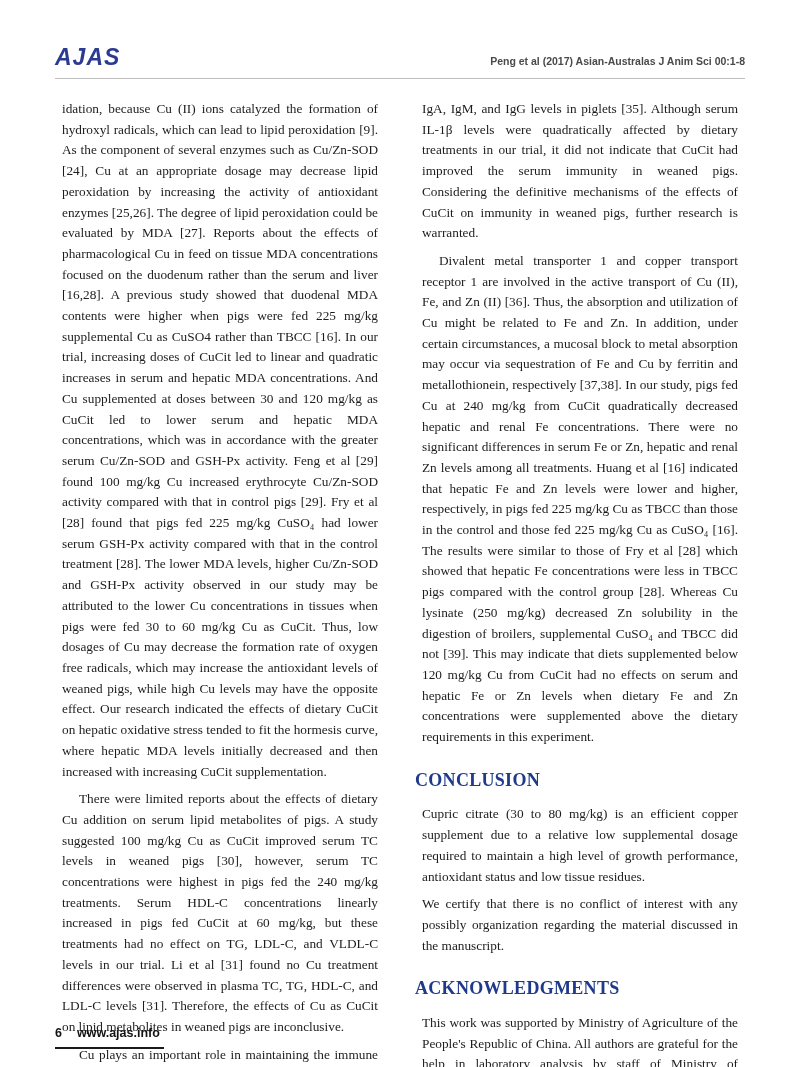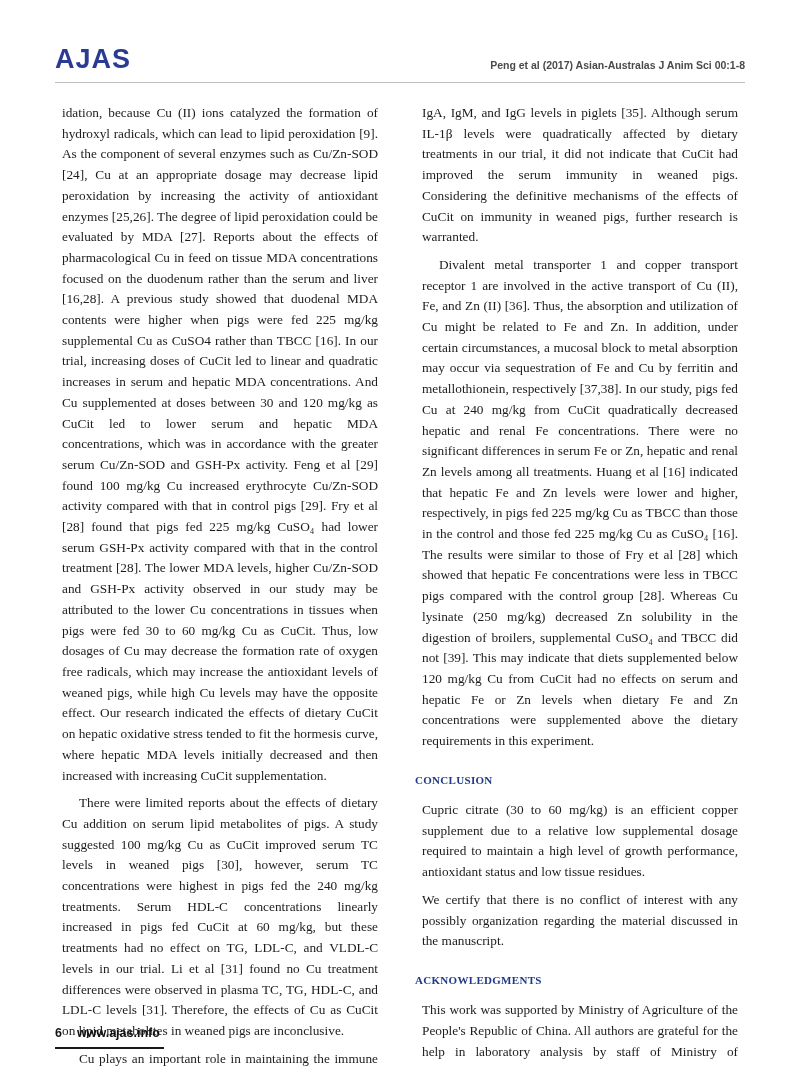--- a/index.html
+++ b/index.html
@@ -18,25 +18,26 @@
   .header {
     display: flex;
     justify-content: space-between;
     align-items: flex-end;
     padding-top: 46px;
     padding-bottom: 9px;
     border-bottom: 1px solid #bdbdbd;
   }
   .logo {
     font-family: "Liberation Sans", sans-serif;
-    font-size: 27px;
+    font-size: 23px;
     font-weight: 600;
     letter-spacing: 1px;
     line-height: 1;
     color: #2b3a92;
+    font-style: italic;
   }
   .citation {
     font-family: "Liberation Sans", sans-serif;
     font-size: 10.5px;
     color: #4a4a4a;
     line-height: 1;
     padding-bottom: 3px;
     font-weight: bold;
   }
   .columns {
@@ -48,21 +49,21 @@
     width: 330px;
     font-size: 13.3px;
     line-height: 20.7px;
     text-align: justify;
   }
   .col p { margin: 7px; }
   .col p.indent { text-indent: 17px; }
   h2.section-heading {
     font-family: "Liberation Serif", serif;
     color: #1f3a8a;
-    font-size: 11px;
+    font-size: 18px;
     font-weight: 700;
     letter-spacing: 0.3px;
     margin: 22px 0 13px 0;
     line-height: 1.2;
     text-align: left;
   }
   .footer {
     position: absolute;
     left: 55px;
     bottom: 18px;
@@ -93,21 +94,21 @@
       <p>idation, because Cu (II) ions catalyzed the formation of hydroxyl radicals, which can lead to lipid peroxidation [9]. As the component of several enzymes such as Cu/Zn-SOD [24], Cu at an appropriate dosage may decrease lipid peroxidation by increasing the activity of antioxidant enzymes [25,26]. The degree of lipid peroxidation could be evaluated by MDA [27]. Reports about the effects of pharmacological Cu in feed on tissue MDA concentrations focused on the duodenum rather than the serum and liver [16,28]. A previous study showed that duodenal MDA contents were higher when pigs were fed 225 mg/kg supplemental Cu as CuSO4 rather than TBCC [16]. In our trial, increasing doses of CuCit led to linear and quadratic increases in serum and hepatic MDA concentrations. And Cu supplemented at doses between 30 and 120 mg/kg as CuCit led to lower serum and hepatic MDA concentrations, which was in accordance with the greater serum Cu/Zn-SOD and GSH-Px activity. Feng et al [29] found 100 mg/kg Cu increased erythrocyte Cu/Zn-SOD activity compared with that in control pigs [29]. Fry et al [28] found that pigs fed 225 mg/kg CuSO₄ had lower serum GSH-Px activity compared with that in the control treatment [28]. The lower MDA levels, higher Cu/Zn-SOD and GSH-Px activity observed in our study may be attributed to the lower Cu concentrations in tissues when pigs were fed 30 to 60 mg/kg Cu as CuCit. Thus, low dosages of Cu may decrease the formation rate of oxygen free radicals, which may increase the antioxidant levels of weaned pigs, while high Cu levels may have the opposite effect. Our research indicated the effects of dietary CuCit on hepatic oxidative stress tended to fit the hormesis curve, where hepatic MDA levels initially decreased and then increased with increasing CuCit supplementation.</p>
       <p class="indent">There were limited reports about the effects of dietary Cu addition on serum lipid metabolites of pigs. A study suggested 100 mg/kg Cu as CuCit improved serum TC levels in weaned pigs [30], however, serum TC concentrations were highest in pigs fed the 240 mg/kg treatments. Serum HDL-C concentrations linearly increased in pigs fed CuCit at 60 mg/kg, but these treatments had no effect on TG, LDL-C, and VLDL-C levels in our trial. Li et al [31] found no Cu treatment differences were observed in plasma TC, TG, HDL-C, and LDL-C levels [31]. Therefore, the effects of Cu as CuCit on lipid metabolites in weaned pigs are inconclusive.</p>
       <p class="indent">Cu plays an important role in maintaining the immune function of pigs, and its deficiency or excess intake could impair immune cell numbers and functions [32]. Some studies showed that interleukin-2 (IL-2) was reduced by Cu deficiency, which possibly decreased T cell proliferation [14,33]. Appropriate serum concentrations of immunoglobulins, IL-1β, and INF-γ, which are fundamental components of the immune system, indicate the activation of an immune response [34]. In our research, serum levels of IgM, IgA, IgG, and INF-γ showed no differences among all treatments. The results were similar to recent research where 20 and 180 mg/kg Cu as CuCit had no effects on serum</p>
     </div>
 
     <div class="col">
       <p>IgA, IgM, and IgG levels in piglets [35]. Although serum IL-1β levels were quadratically affected by dietary treatments in our trial, it did not indicate that CuCit had improved the serum immunity in weaned pigs. Considering the definitive mechanisms of the effects of CuCit on immunity in weaned pigs, further research is warranted.</p>
       <p class="indent">Divalent metal transporter 1 and copper transport receptor 1 are involved in the active transport of Cu (II), Fe, and Zn (II) [36]. Thus, the absorption and utilization of Cu might be related to Fe and Zn. In addition, under certain circumstances, a mucosal block to metal absorption may occur via sequestration of Fe and Cu by ferritin and metallothionein, respectively [37,38]. In our study, pigs fed Cu at 240 mg/kg from CuCit quadratically decreased hepatic and renal Fe concentrations. There were no significant differences in serum Fe or Zn, hepatic and renal Zn levels among all treatments. Huang et al [16] indicated that hepatic Fe and Zn levels were lower and higher, respectively, in pigs fed 225 mg/kg Cu as TBCC than those in the control and those fed 225 mg/kg Cu as CuSO₄ [16]. The results were similar to those of Fry et al [28] which showed that hepatic Fe concentrations were less in TBCC pigs compared with the control group [28]. Whereas Cu lysinate (250 mg/kg) decreased Zn solubility in the digestion of broilers, supplemental CuSO₄ and TBCC did not [39]. This may indicate that diets supplemented below 120 mg/kg Cu from CuCit had no effects on serum and hepatic Fe or Zn levels when dietary Fe and Zn concentrations were supplemented above the dietary requirements in this experiment.</p>
 
       <h2 class="section-heading">CONCLUSION</h2>
-      <p>Cupric citrate (30 to 60 mg/kg) is an efficient copper supplement due to a relative low supplemental dosage required to maintain a high level of growth performance, antioxidant status and low tissue residues.</p>
+      <p>Cupric citrate (30 to 80 mg/kg) is an efficient copper supplement due to a relative low supplemental dosage required to maintain a high level of growth performance, antioxidant status and low tissue residues.</p>
 
       <p>We certify that there is no conflict of interest with any possibly organization regarding the material discussed in the manuscript.</p>
 
       <h2 class="section-heading">ACKNOWLEDGMENTS</h2>
       <p>This work was supported by Ministry of Agriculture of the People's Republic of China. All authors are grateful for the help in laboratory analysis by staff of Ministry of Agriculture Feed Industry Centre.</p>
 
     </div>
 
   </div>
 

